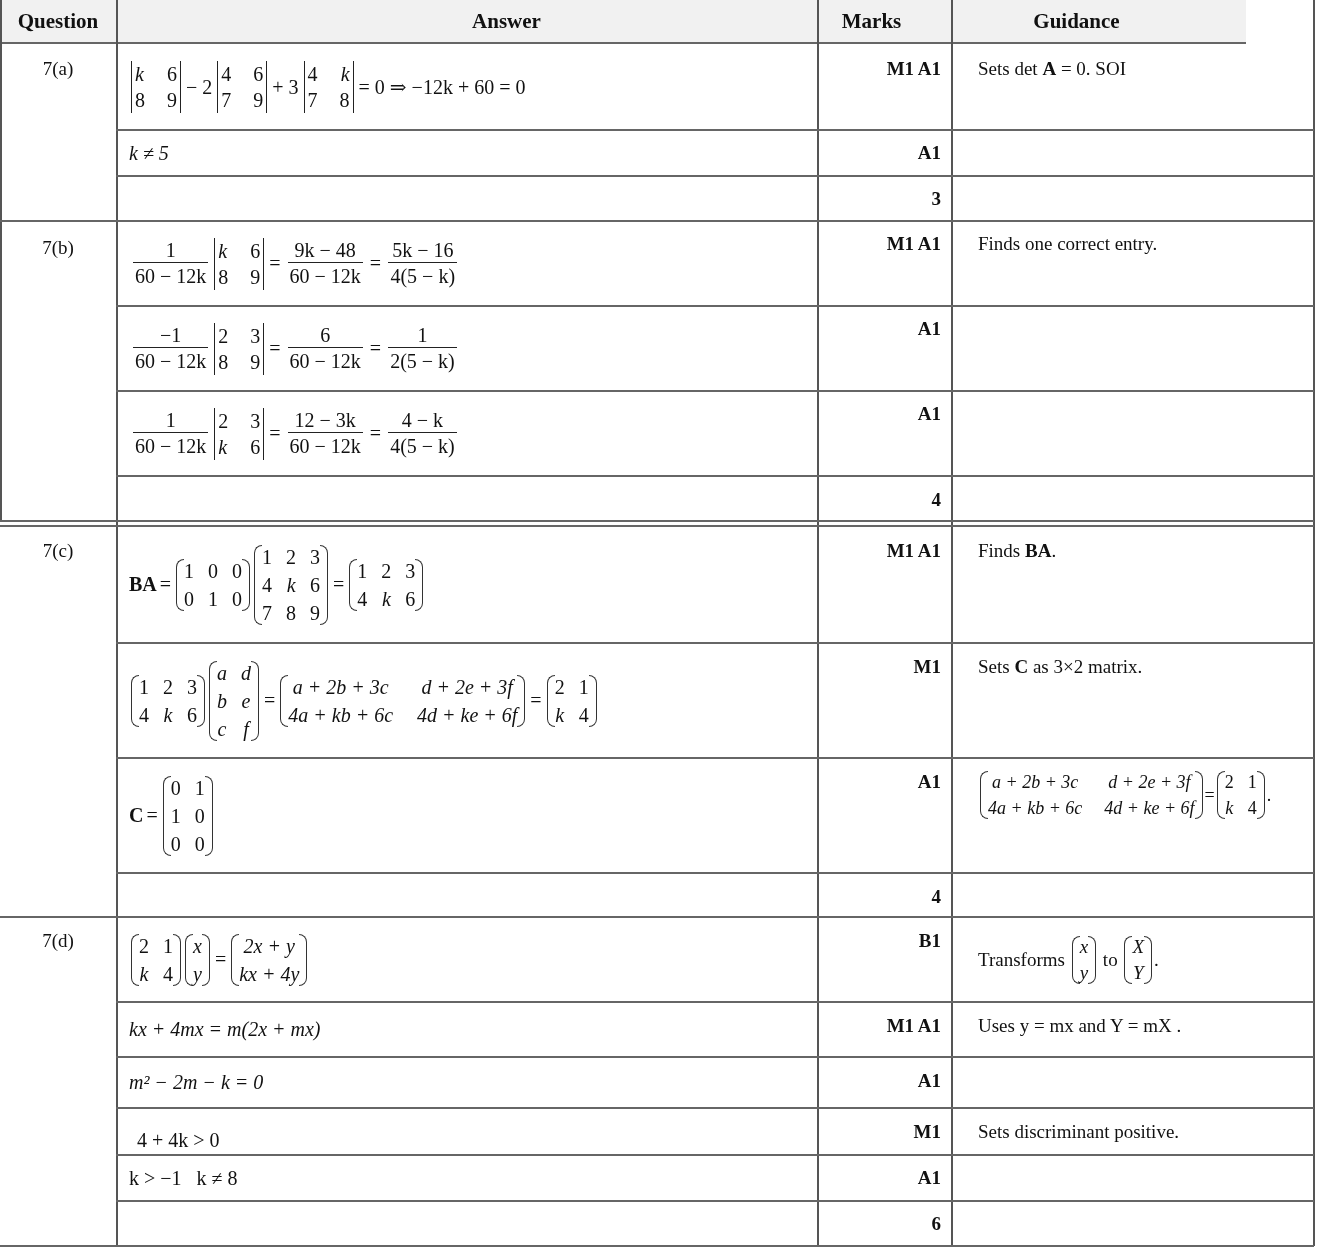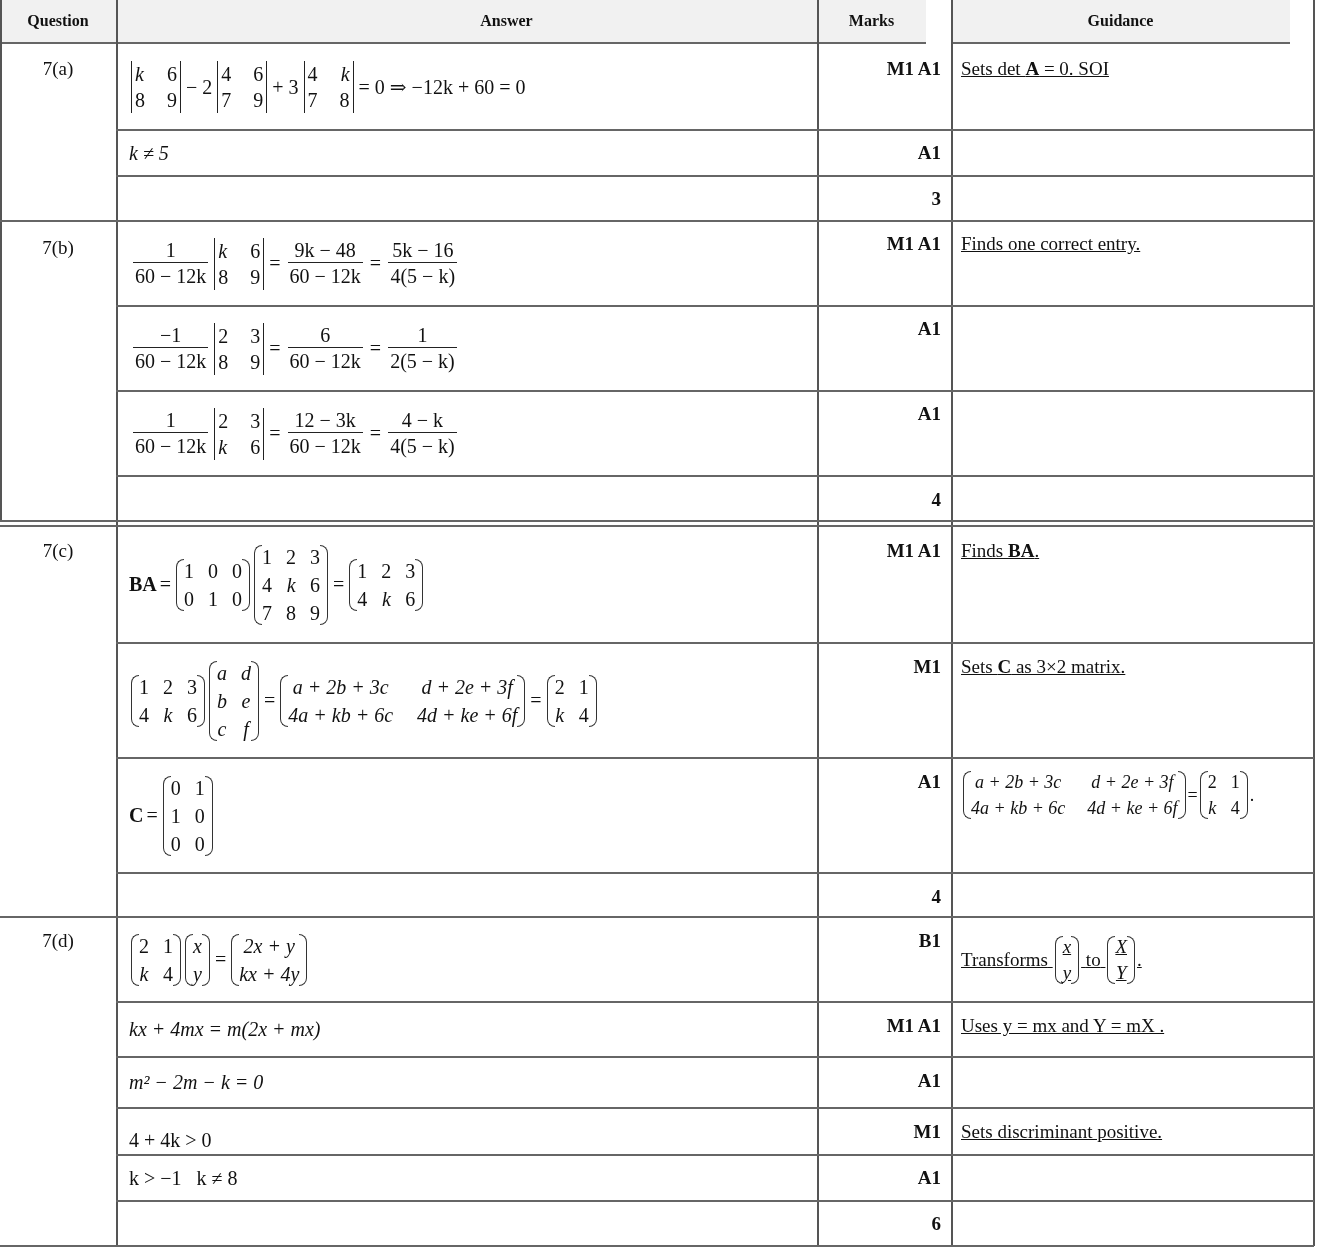--- a/index.html
+++ b/index.html
@@ -1,26 +1,26 @@
 <!DOCTYPE html>
 <html><head>
 <meta charset="utf-8">
 <style>
   html, body { margin:0; padding:0; background:#ffffff; }
   body { width:1321px; height:1252px; position:relative; overflow:hidden;
          font-family:"Liberation Serif", "DejaVu Serif", serif; color:#111; }
   .tbl { position:absolute; left:0; top:0; width:1314px; }
   .hdr { position:absolute; top:0; height:44px; background:#f1f1f1; border-bottom:2px solid #666;
-         display:flex; align-items:center; justify-content:center; font-weight:bold; font-size:16px; box-sizing:border-box; }
+         display:flex; align-items:center; justify-content:center; font-weight:bold; font-size:21px; box-sizing:border-box; }
   .vline { position:absolute; width:1.5px; background:#555; }
   .hline { position:absolute; height:1.5px; background:#666; }
   .cell { position:absolute; box-sizing:border-box; }
   .qlabel { font-size:19px; text-align:center; width:116px; }
   .marks { font-weight:bold; font-size:19px; text-align:right; padding-right:10px; }
-  .guide { font-size:19px; padding-left:10px;text-decoration:underline; }
+  .guide { font-size:19px; padding-left:27px; }
   .ans { font-size:20px; padding-left:13px; display:flex; align-items:center; }
   i, .it { font-style:italic; }
   b { font-weight:bold; }
   
   .m { display:inline-flex; align-items:center; white-space:nowrap; }
   .det { display:inline-grid; border-left:1.5px solid #222; border-right:1.5px solid #222; padding:0 3px; line-height:26px; margin:0 2px; }
   .det.c2 { grid-template-columns:28px 14px; }
   .det span:nth-child(2n) { text-align:right; }
   .frac { display:inline-flex; flex-direction:column; align-items:center; margin:0 4px; }
   .frac .num { padding:0 4px; line-height:24px; }
@@ -32,21 +32,21 @@
   .op { margin:0 3px; }
 </style>
 </head>
 <body>
 
 <div class="tbl">
 
   <div class="hdr" style="left:0;width:116px">Question</div>
   <div class="hdr" style="left:116px;width:781px">Answer</div>
   <div class="hdr" style="left:817px;width:109px">Marks</div>
-  <div class="hdr" style="left:951px;width:339px">Guidance</div>
+  <div class="hdr" style="left:907px;width:339px">Guidance</div>
 
   <div class="vline" style="left:0;top:0;height:521px"></div>
   <div class="vline" style="left:116px;top:0;height:1246px"></div>
   <div class="vline" style="left:817px;top:0;height:1246px"></div>
   <div class="vline" style="left:951px;top:0;height:1246px"></div>
   <div class="vline" style="left:1313px;top:0;height:1246px"></div>
 
   <div class="hline" style="left:116px;width:1198px;top:129px"></div>
   <div class="hline" style="left:116px;width:1198px;top:175px"></div>
   <div class="hline" style="left:0;width:1314px;top:220px"></div>
@@ -330,21 +330,21 @@
     </span><span>.</span>
   </div>
 
   <div class="cell ans it" style="left:116px;top:1002px;width:701px;height:55px">kx + 4mx = m(2x + mx)</div>
   <div class="cell marks" style="left:817px;top:1015px;width:134px">M1 A1</div>
   <div class="cell guide" style="left:951px;top:1015px;width:363px">Uses  y = mx  and  Y = mX .</div>
 
   <div class="cell ans it" style="left:116px;top:1057px;width:701px;height:51px">m² − 2m − k = 0</div>
   <div class="cell marks" style="left:817px;top:1070px;width:134px">A1</div>
 
-  <div class="cell ans" style="left:116px;top:1108px;width:701px;height:64px">4 + 4k &gt; 0</div>
+  <div class="cell ans" style="left:124px;top:1108px;width:701px;height:64px">4 + 4k &gt; 0</div>
   <div class="cell marks" style="left:817px;top:1121px;width:134px">M1</div>
   <div class="cell guide" style="left:951px;top:1121px;width:363px">Sets discriminant positive.</div>
 
   <div class="cell ans" style="left:116px;top:1155px;width:701px;height:46px;white-space:pre">k &gt; −1   k ≠ 8</div>
   <div class="cell marks" style="left:817px;top:1167px;width:134px">A1</div>
 
   <div class="cell marks" style="left:817px;top:1213px;width:134px">6</div>
 </div>
 
 </body></html>

